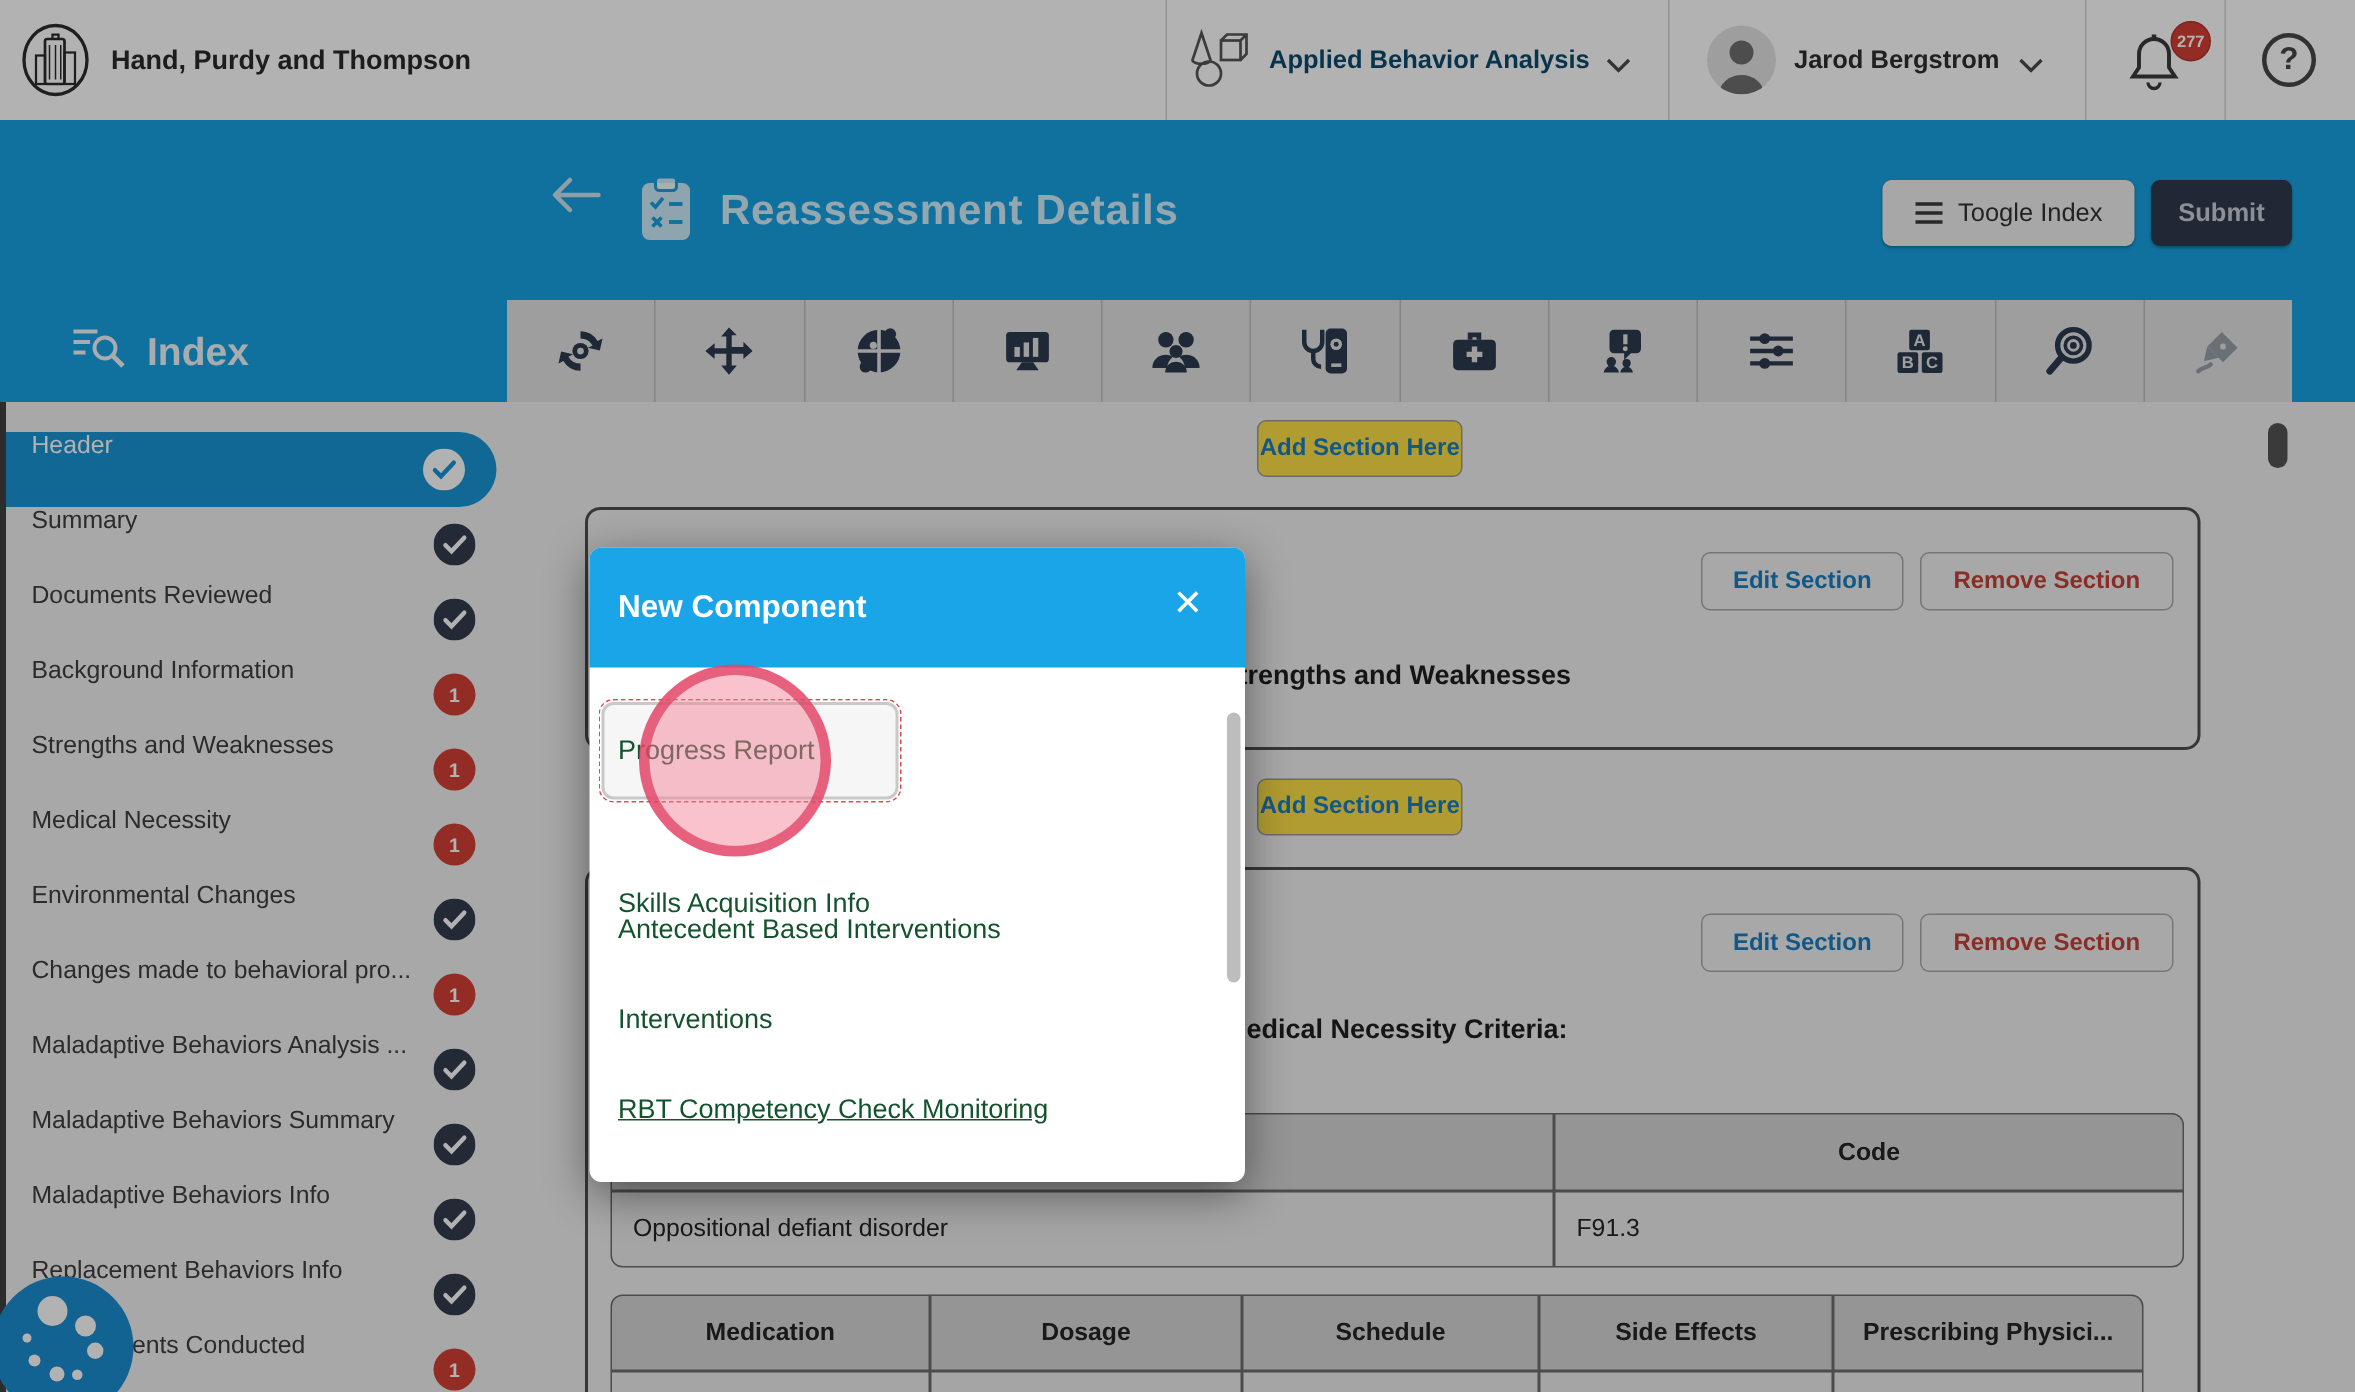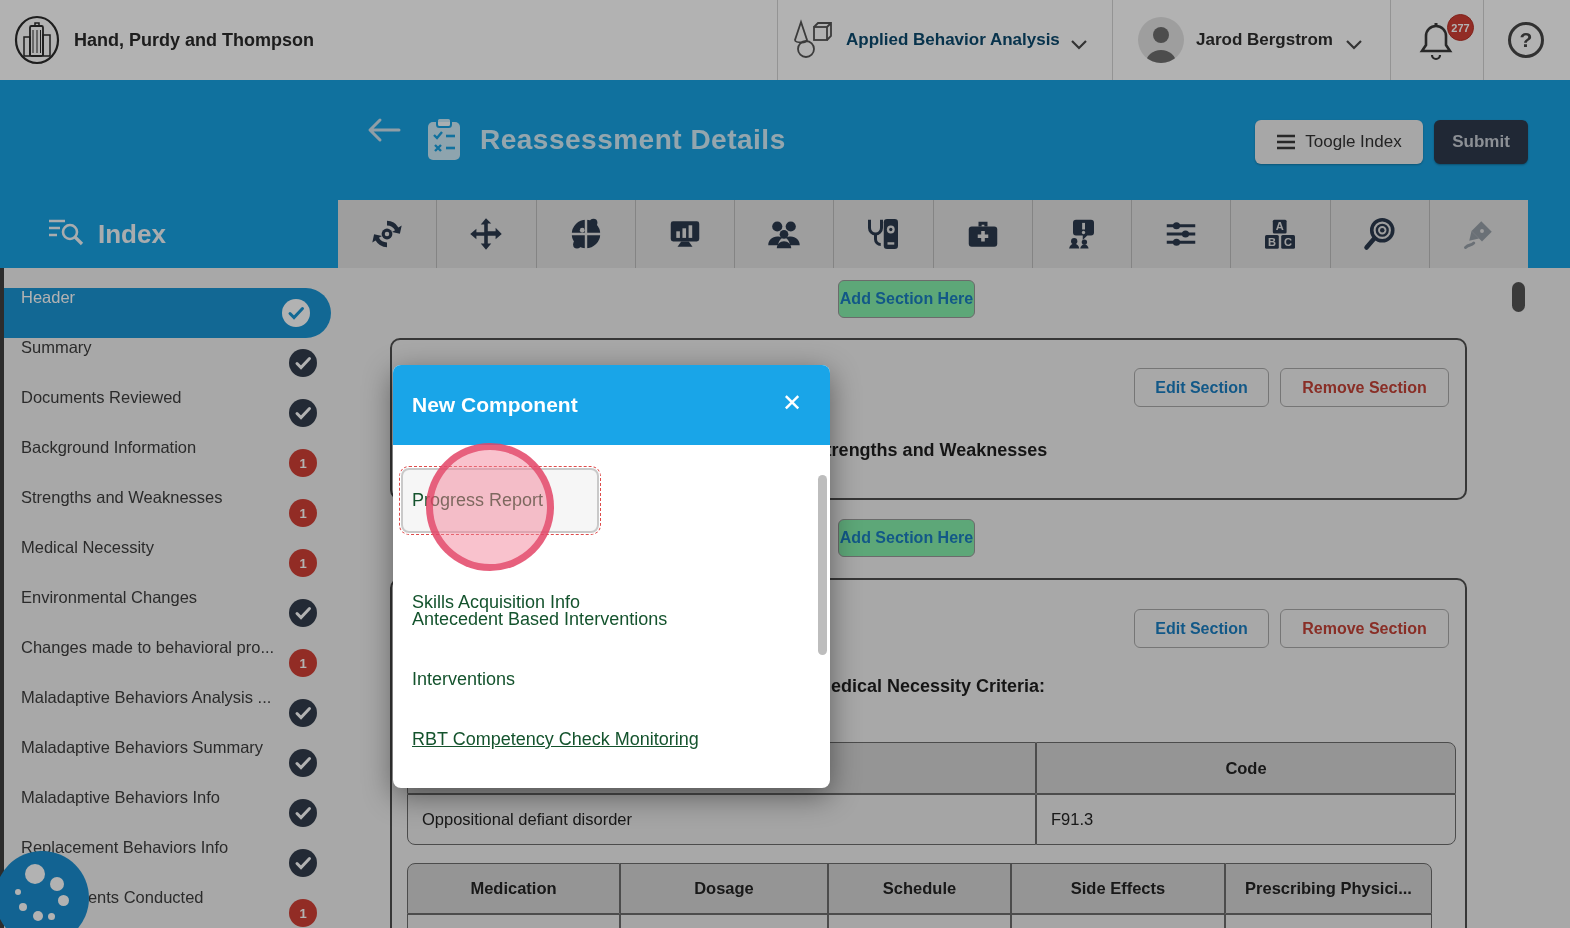--- a/index.html
+++ b/index.html
@@ -41,21 +41,21 @@
   .num-badge { position:absolute; right:21px; top:11px; width:28px; height:28px; border-radius:50%; background:#d23f35; color:#fff; font-size:13px; font-weight:700; display:flex; align-items:center; justify-content:center; }
 
   
   .toolbar { left:338px; top:200px; width:1190px; height:68px; background:#e3e3e3; display:flex; }
   .tool-cell { flex:1 1 0; display:flex; align-items:center; justify-content:center; border-right:1px solid #bdbdbd; cursor:pointer; }
   .tool-cell:last-child { border-right:none; }
 
   
   .main { left:338px; top:268px; width:1232px; height:660px; background:#f1f1f1; }
   .main-scroll-thumb { left:1512px; top:282px; width:13px; height:30px; border-radius:7px; background:#545454; }
-  .add-section { position:absolute; width:137px; height:38px; border:1px solid #9a9a9a; border-radius:6px; background:#86efac; color:#1b7fc2; font-size:16px; font-weight:600; display:flex; align-items:center; justify-content:center; cursor:pointer; }
+  .add-section { position:absolute; width:137px; height:38px; border:1px solid #9a9a9a; border-radius:6px; background:#fde047; color:#1b7fc2; font-size:16px; font-weight:600; display:flex; align-items:center; justify-content:center; cursor:pointer; }
   .section-card { position:absolute; left:390px; width:1077px; border:2px solid #4f4f4f; border-radius:10px; }
   .sec-btn { position:absolute; height:39px; border:1px solid #aaaaaa; border-radius:6px; background:#f1f1f1; font-size:16px; font-weight:600; display:flex; align-items:center; justify-content:center; cursor:pointer; }
   .sec-btn.edit { color:#1b7fc2; }
   .sec-btn.remove { color:#c44237; }
   .sec-heading { position:absolute; left:0; width:1077px; text-align:center; font-size:18px; font-weight:700; color:#1f1f1f; }
 
   table.grid { border-collapse:separate; border-spacing:0; position:absolute; }
   .grid th, .grid td { border:1px solid #6e6e6e; font-size:16.5px; color:#242424; }
   .grid th { background:#d6d6d6; font-weight:700; text-align:center; }
   .grid td { background:#ececec; text-align:left; padding-left:14px; font-weight:400; }
@@ -430,22 +430,22 @@
         <td class="rbr" style="height:51px;">F91.3</td>
       </tr>
     </tbody>
       </table>
 
     <table class="grid" style="left:15px; top:283px;">
       <tbody>
           <tr>
         <th class="rtl" style="width:213px; height:51px;">Medication</th>
         <th style="width:208px;">Dosage</th>
-        <th style="width:183px;">Schedule</th>
-        <th style="width:214px;">Side Effects</th>
+        <th style="width:198px;">Schedule</th>
+        <th style="width:196px;">Side Effects</th>
         <th class="rtr" style="width:207px;">Prescribing Physici...</th>
       </tr>
       <tr>
         <td style="height:60px;"></td>
         <td></td>
         <td></td>
         <td></td>
         <td></td>
       </tr>
     </tbody>

